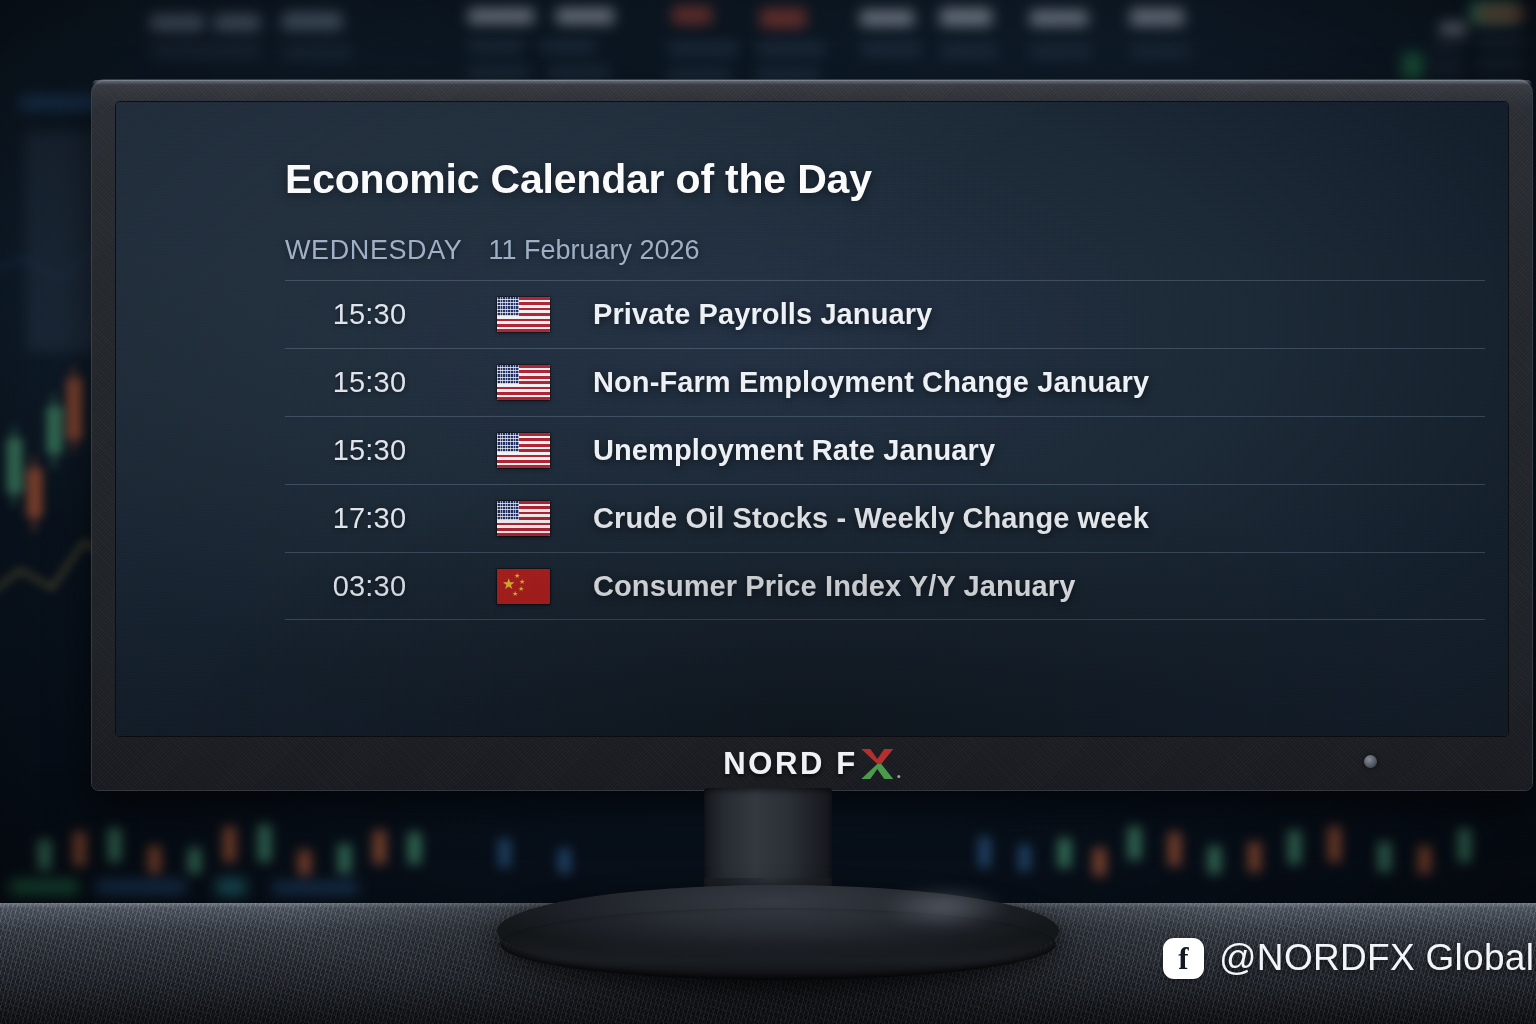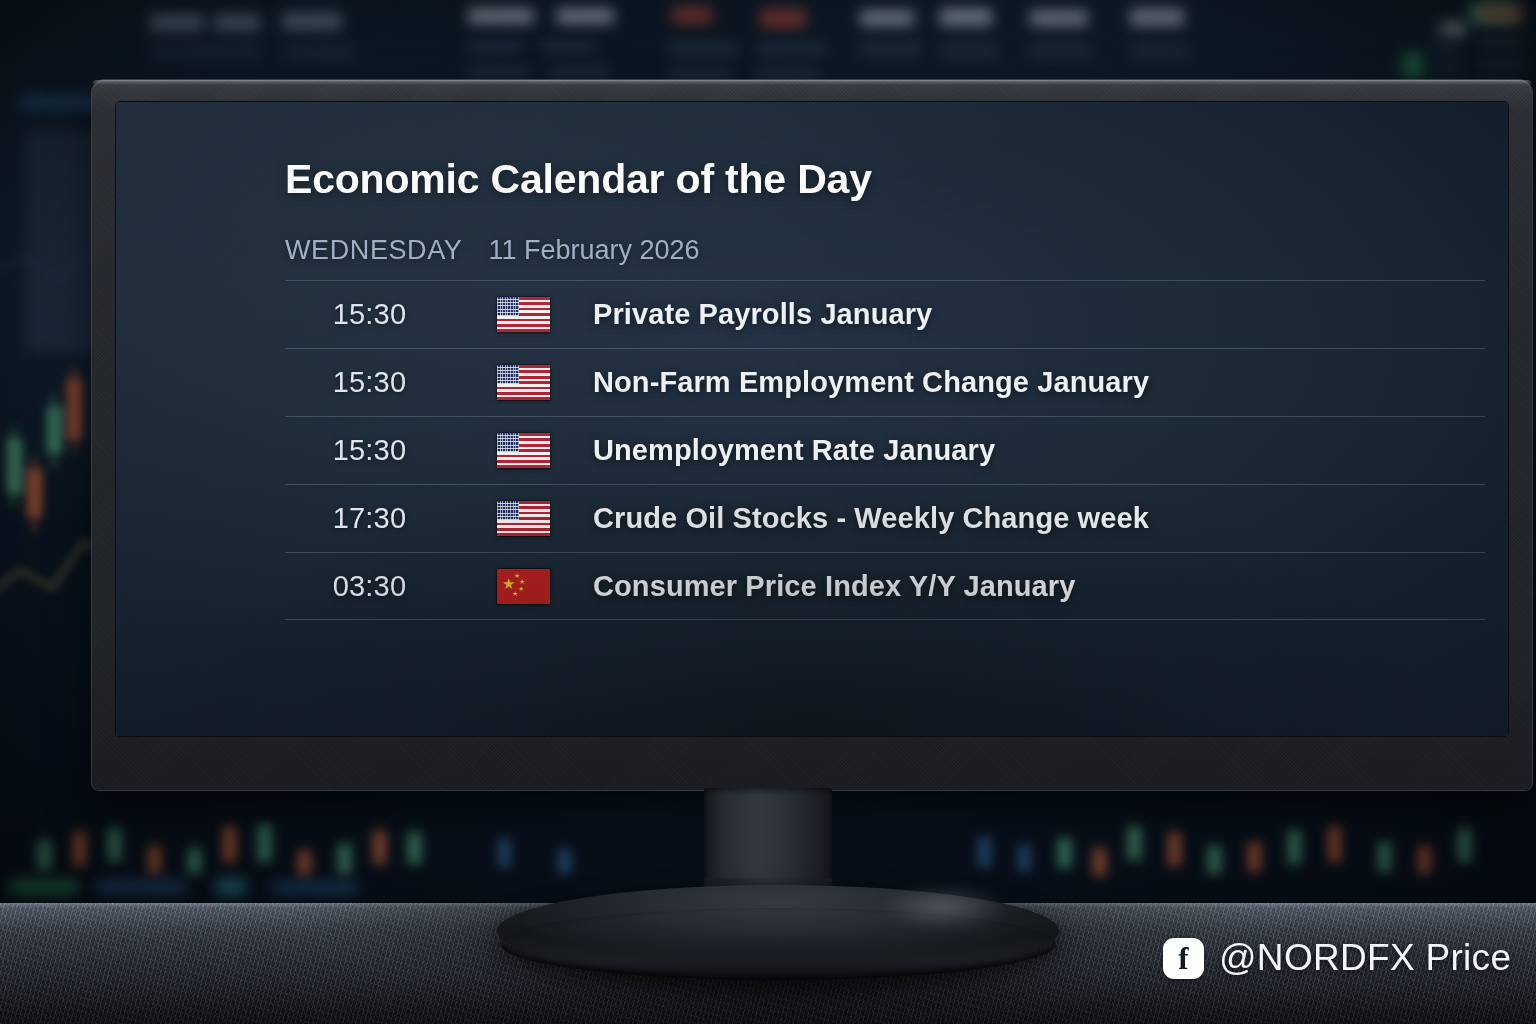--- a/index.html
+++ b/index.html
@@ -457,25 +457,38 @@
           <div class="ev-title">Consumer Price Index Y/Y January</div>
         </div>
 
       </div>
     </div>
 
     <div id="screen-noise"></div>
     <div id="screen-gloss"></div>
   </div>
 
+  <div id="chin">
+    <div id="logo">
+      <span id="logo-word">NORD F</span>
+      <span id="logo-x">
+        <svg width="34" height="30" viewBox="0 0 34 30">
+          <polygon points="1,0 10,0 17,10 24,0 33,0 21,15 17,15" fill="#b52f2f"></polygon>
+          <polygon points="17,15 21,15 33,30 24,30 17,20 10,30 1,30" fill="#4c9a4c"></polygon>
+        </svg>
+      </span>
+      <span id="logo-dot"></span>
+    </div>
+    <div id="power-led"></div>
+  </div>
 </div>
 
 <div id="stand-neck"></div>
 <div id="stand-base"></div>
 <div id="stand-base-rim"></div>
 <div id="stand-gloss"></div>
 
 <div id="watermark">
   <span id="fb-icon">
     <span>f</span>
   </span>
-  <span id="wm-text">@NORDFX Price</span>
+  <span id="wm-text">@NORDFX Global</span>
 </div>
 
 </body></html>

